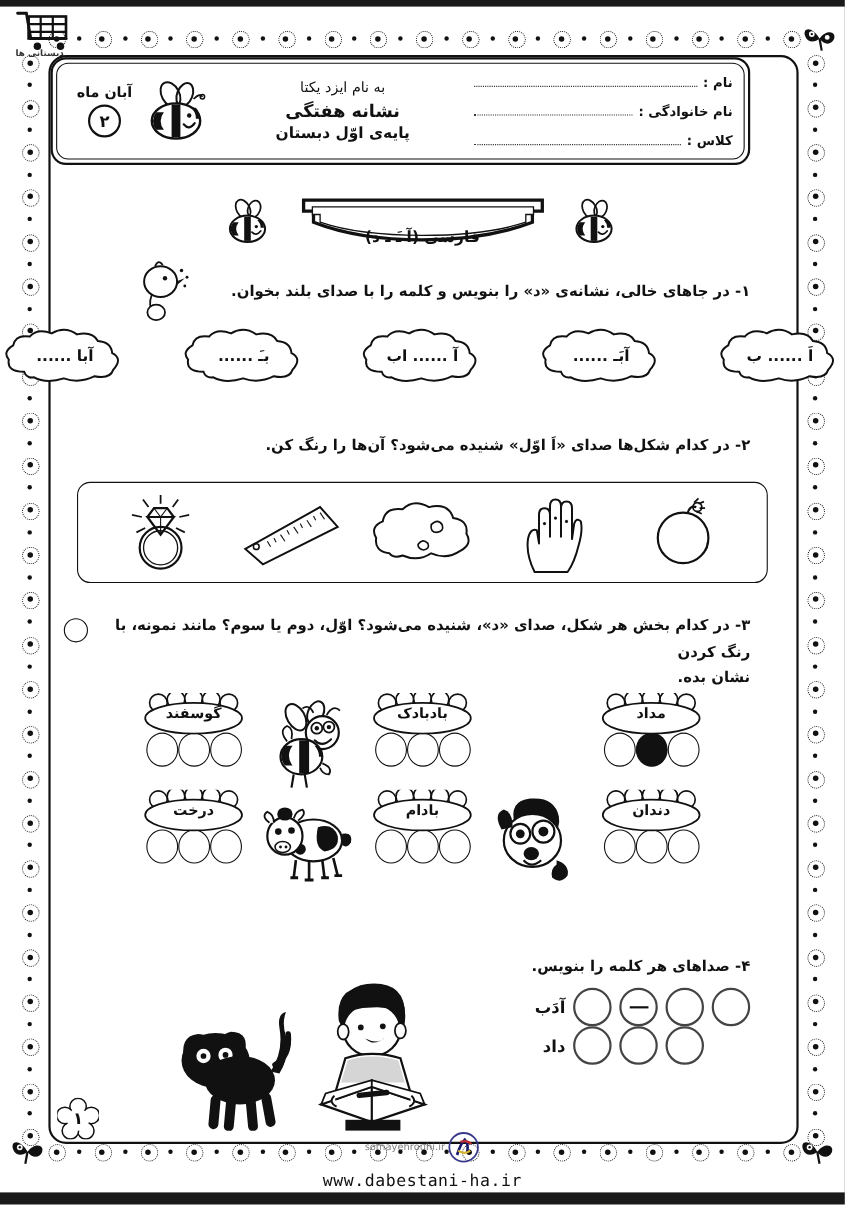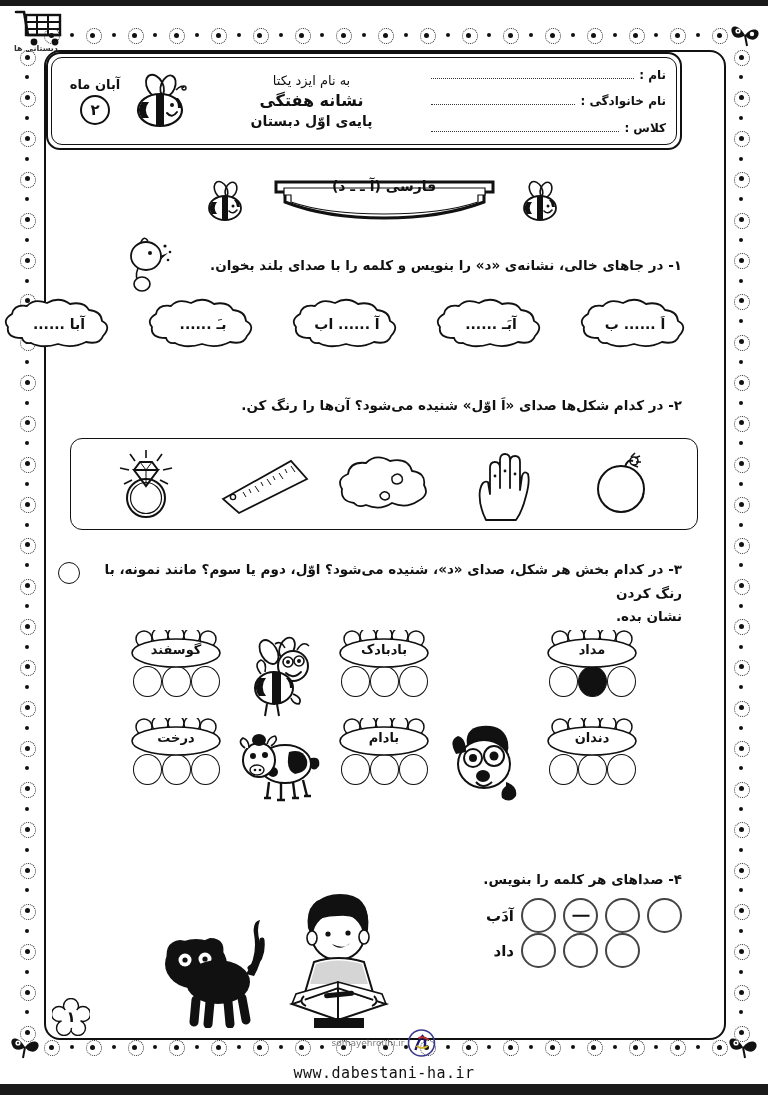--- a/index.html
+++ b/index.html
@@ -187,21 +187,21 @@
   .banner-wrap {
     position: absolute;
     top: 172px; left: 0; width: 768px;
     display: flex; flex-direction: row;
     align-items: center; justify-content: center;
     gap: 12px;
   }
   .banner {
     position: relative;
     width: 245px; height: 46px;
-    display: flex; align-items: flex-start; justify-content: center;
+    display: flex; align-items: flex-end; justify-content: center;
   }
   .banner-label {
     position: relative;
     z-index: 2;
     font-size: 14px;
     font-weight: bold;
     color: #111;
     letter-spacing: 0.5px;
   }
 
@@ -215,21 +215,21 @@
     text-align: right;
     direction: rtl;
   }
 
   
   #q1 { top: 248px; right: 86px; width: 580px; }
   .clouds-row {
     position: absolute;
     top: 292px; left: 0; width: 768px;
     display: flex; flex-direction: row-reverse;
-    align-items: center; justify-content: flex-start;
+    align-items: center; justify-content: space-between;
     gap: 26px;
   }
   .cloud-cell {
     position: relative;
     width: 118px; height: 52px;
     display: flex; align-items: center; justify-content: center;
   }
   .cloud-text {
     position: relative; z-index: 3;
     font-size: 14px; font-weight: bold; color: #111;

